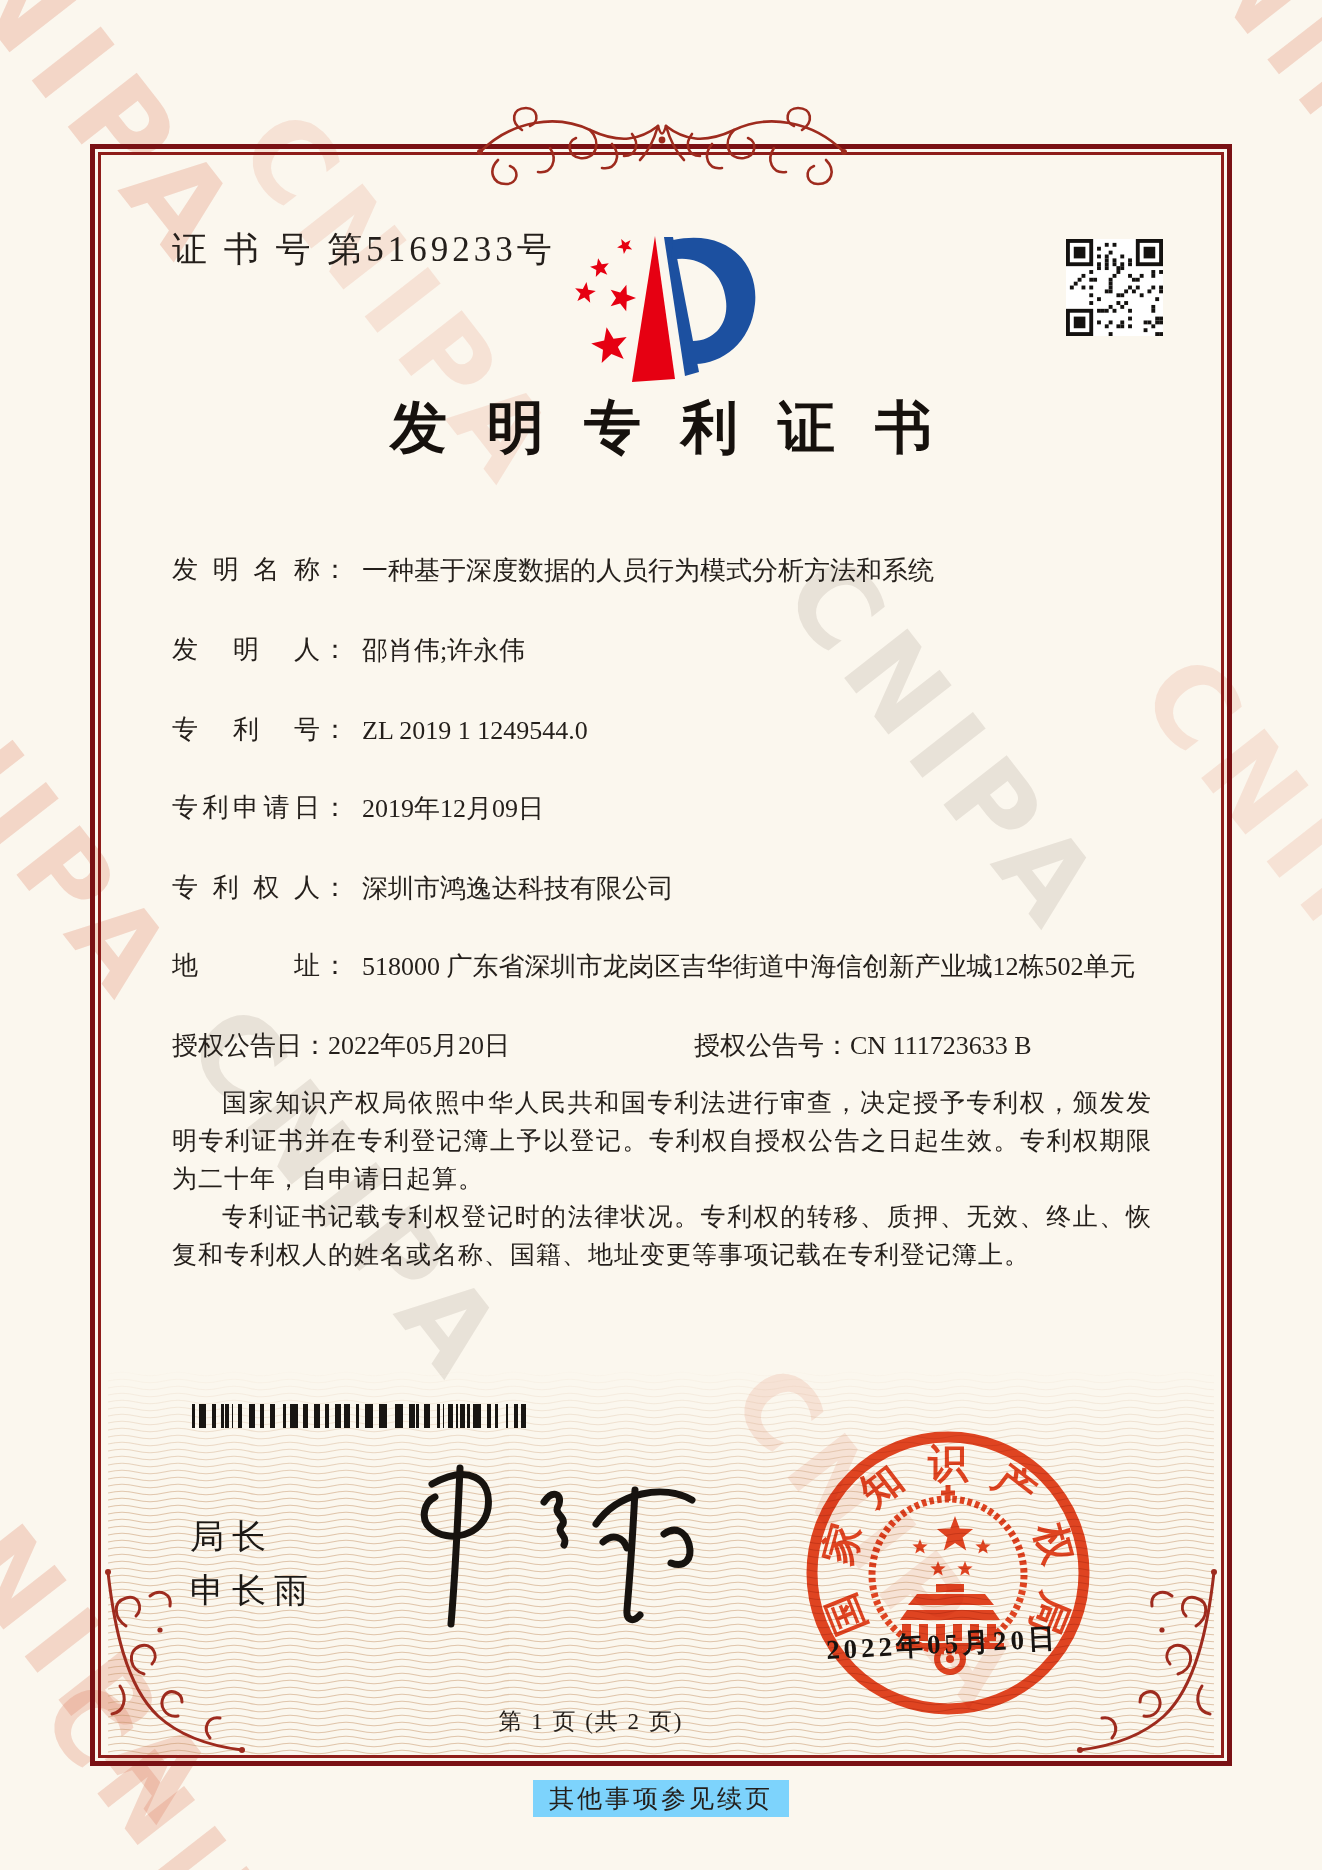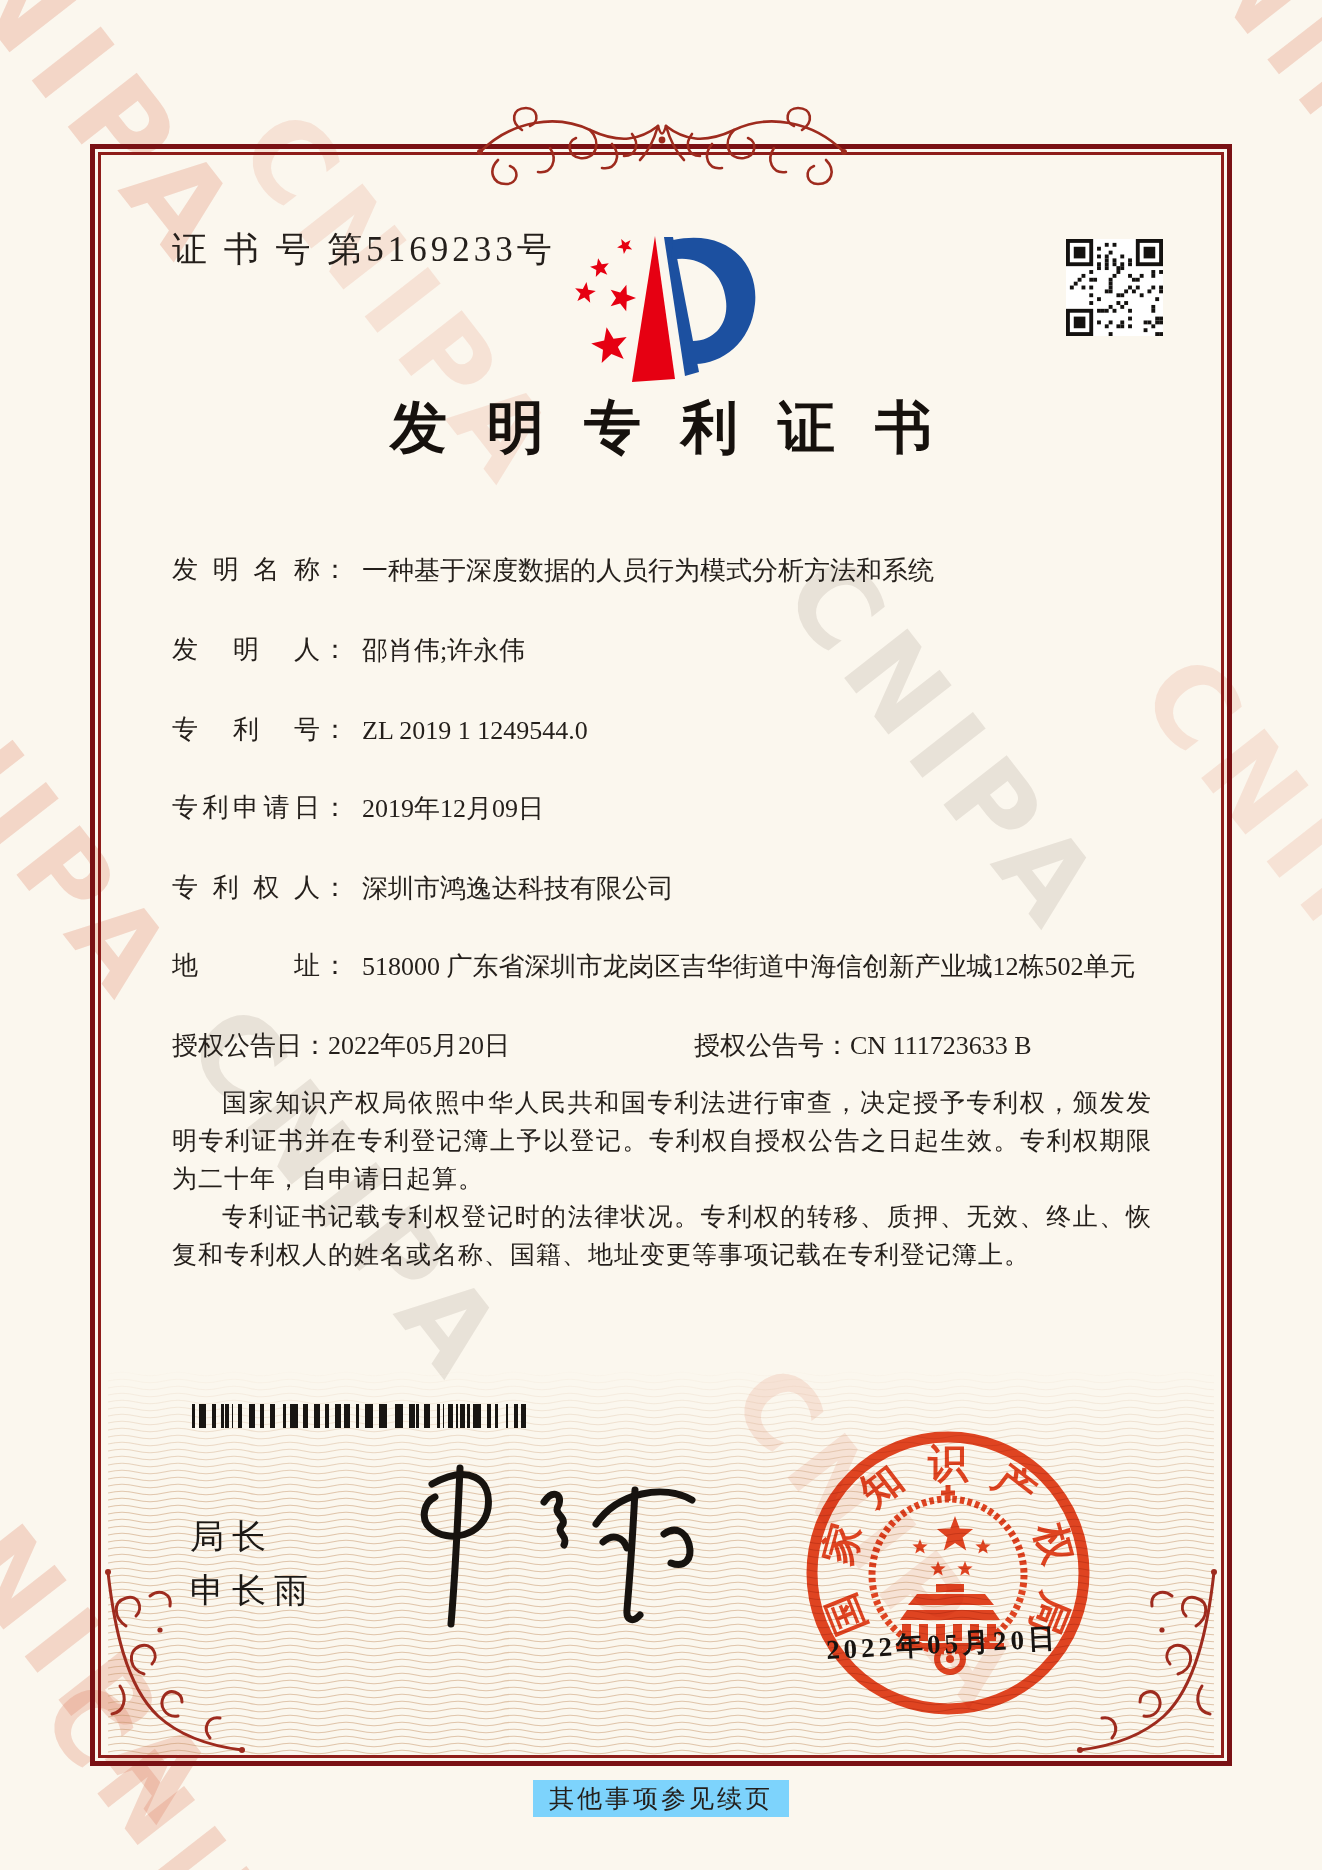--- a/index.html
+++ b/index.html
@@ -483,18 +483,19 @@
           <text x="150" y="40" text-anchor="middle" dominant-baseline="central" font-size="40" font-weight="bold" fill="#e23c17" font-family="&quot;Liberation Serif&quot;,&quot;DejaVu Serif&quot;,serif" transform="rotate(-37.3 150 150)">知</text>
           <text x="150" y="40" text-anchor="middle" dominant-baseline="central" font-size="40" font-weight="bold" fill="#e23c17" font-family="&quot;Liberation Serif&quot;,&quot;DejaVu Serif&quot;,serif" transform="rotate(0 150 150)">识</text>
           <text x="150" y="40" text-anchor="middle" dominant-baseline="central" font-size="40" font-weight="bold" fill="#e23c17" font-family="&quot;Liberation Serif&quot;,&quot;DejaVu Serif&quot;,serif" transform="rotate(37.3 150 150)">产</text>
           <text x="150" y="40" text-anchor="middle" dominant-baseline="central" font-size="40" font-weight="bold" fill="#e23c17" font-family="&quot;Liberation Serif&quot;,&quot;DejaVu Serif&quot;,serif" transform="rotate(74.6 150 150)">权</text>
           <text x="150" y="40" text-anchor="middle" dominant-baseline="central" font-size="40" font-weight="bold" fill="#e23c17" font-family="&quot;Liberation Serif&quot;,&quot;DejaVu Serif&quot;,serif" transform="rotate(112 150 150)">局</text>
         </g>
     </g>
   </svg>
   <div class="abs sealdate">2022年05月20日</div>
 
+  <div class="abs pagefoot">第 1 页 (共 2 页)</div>
 
   <div class="abs contnote">
     <span>其他事项参见续页</span>
   </div>
 
 </div>
 
 </body></html>

